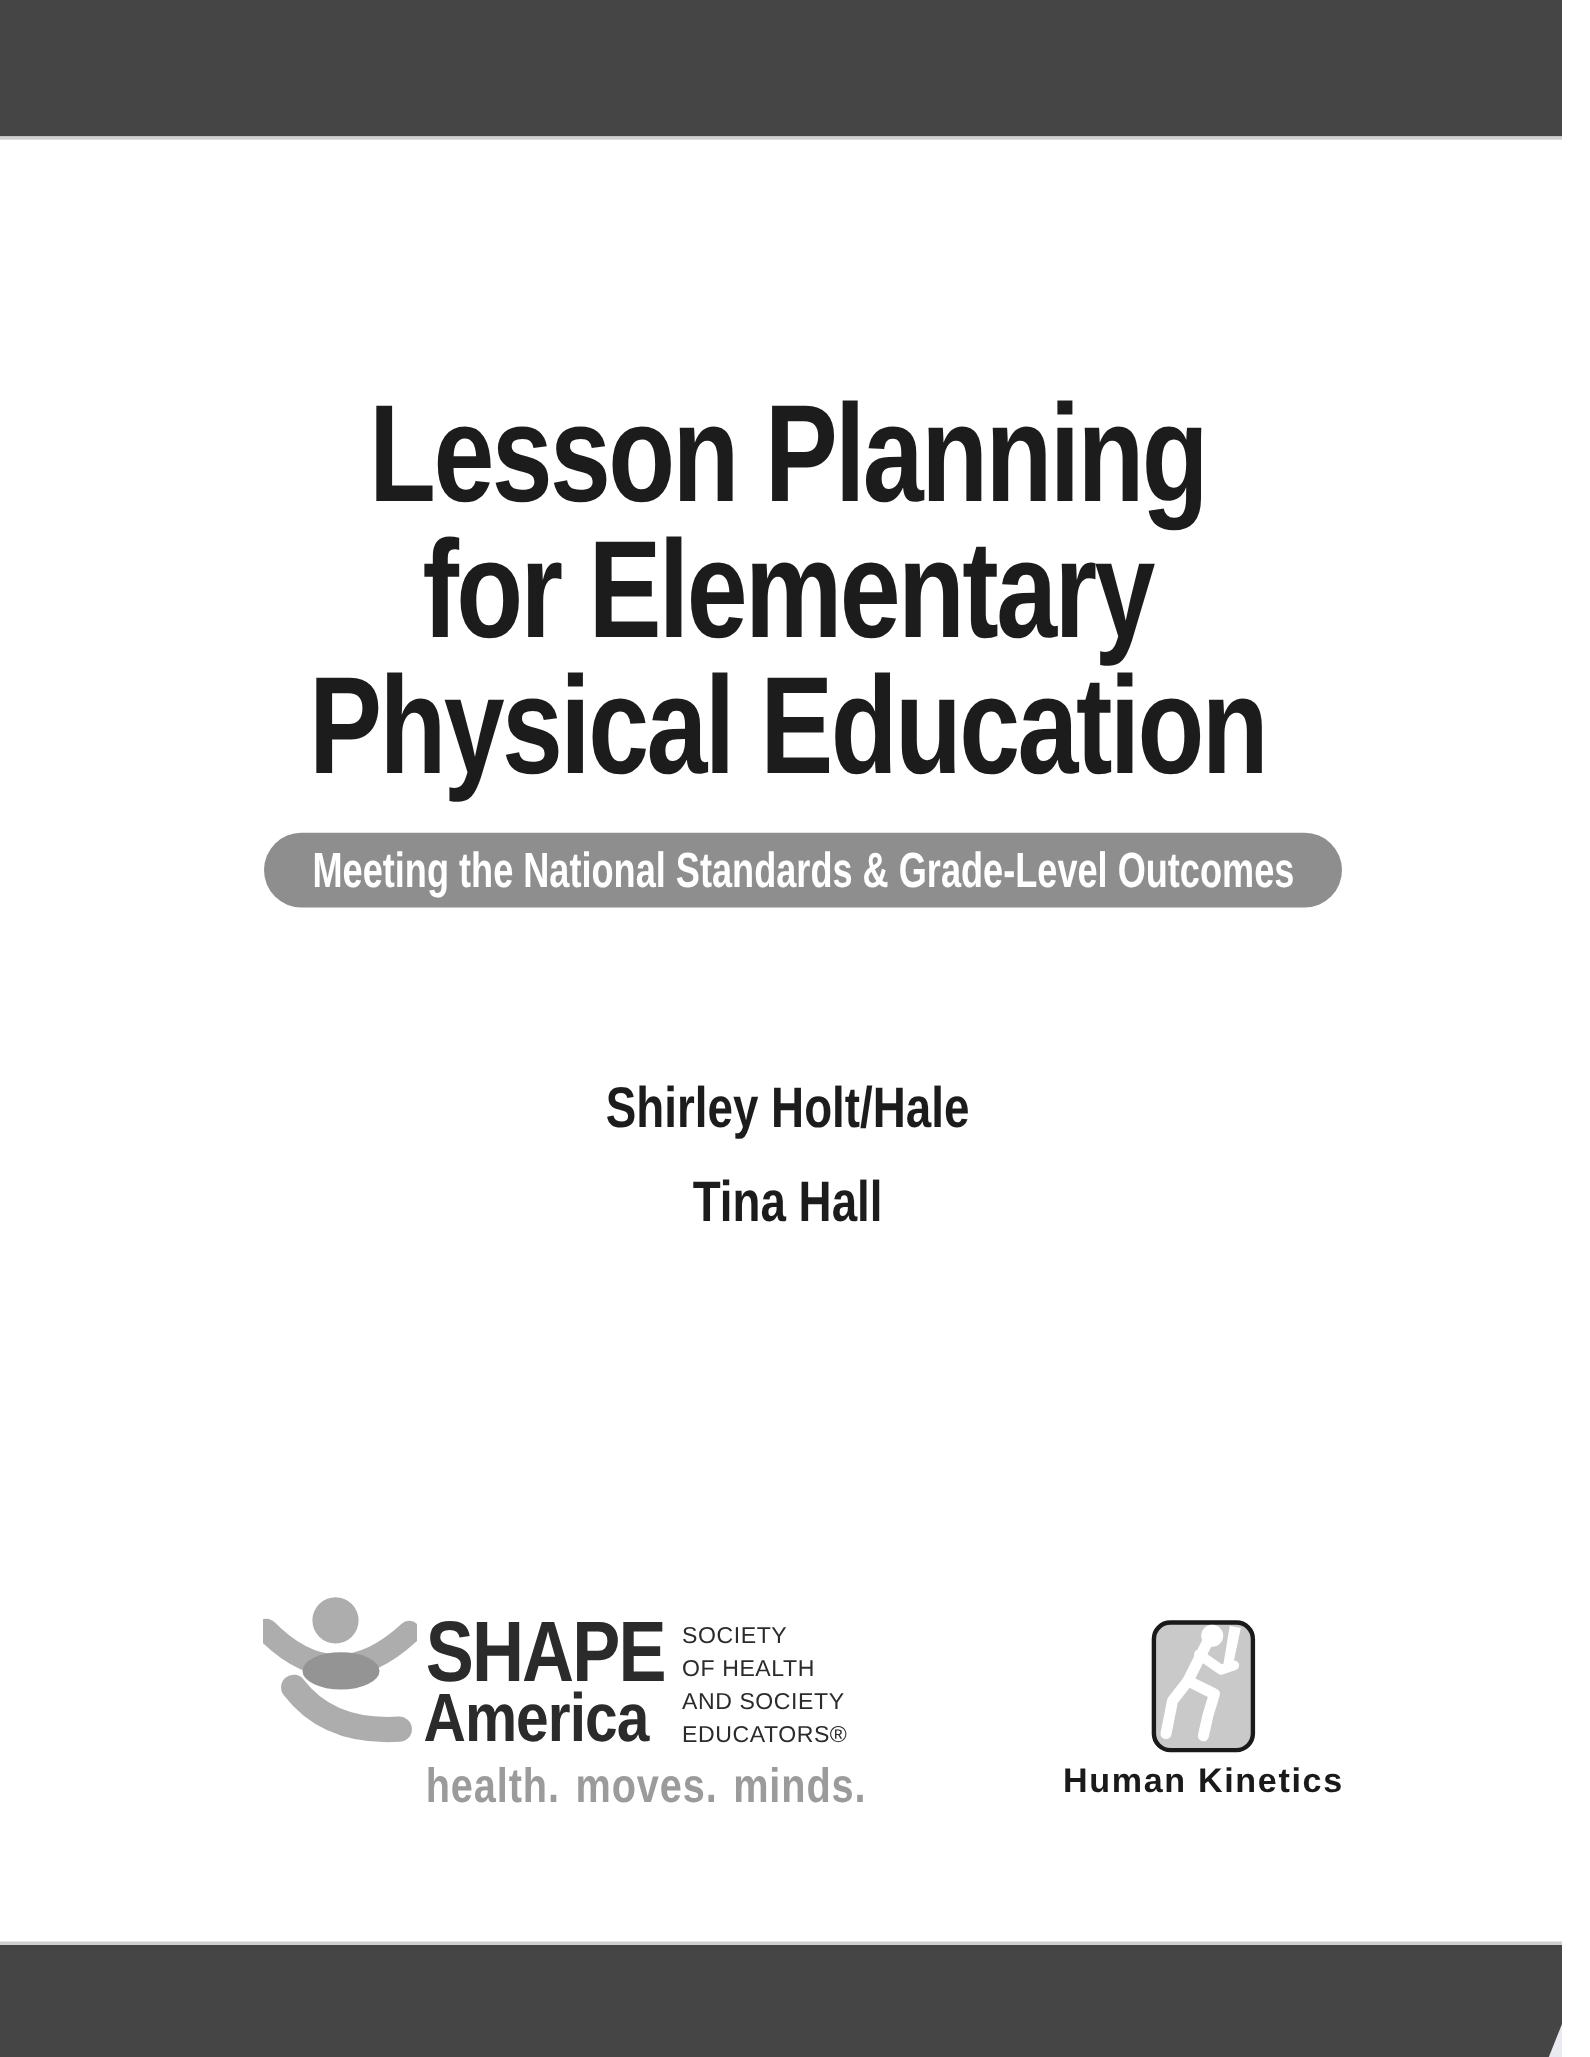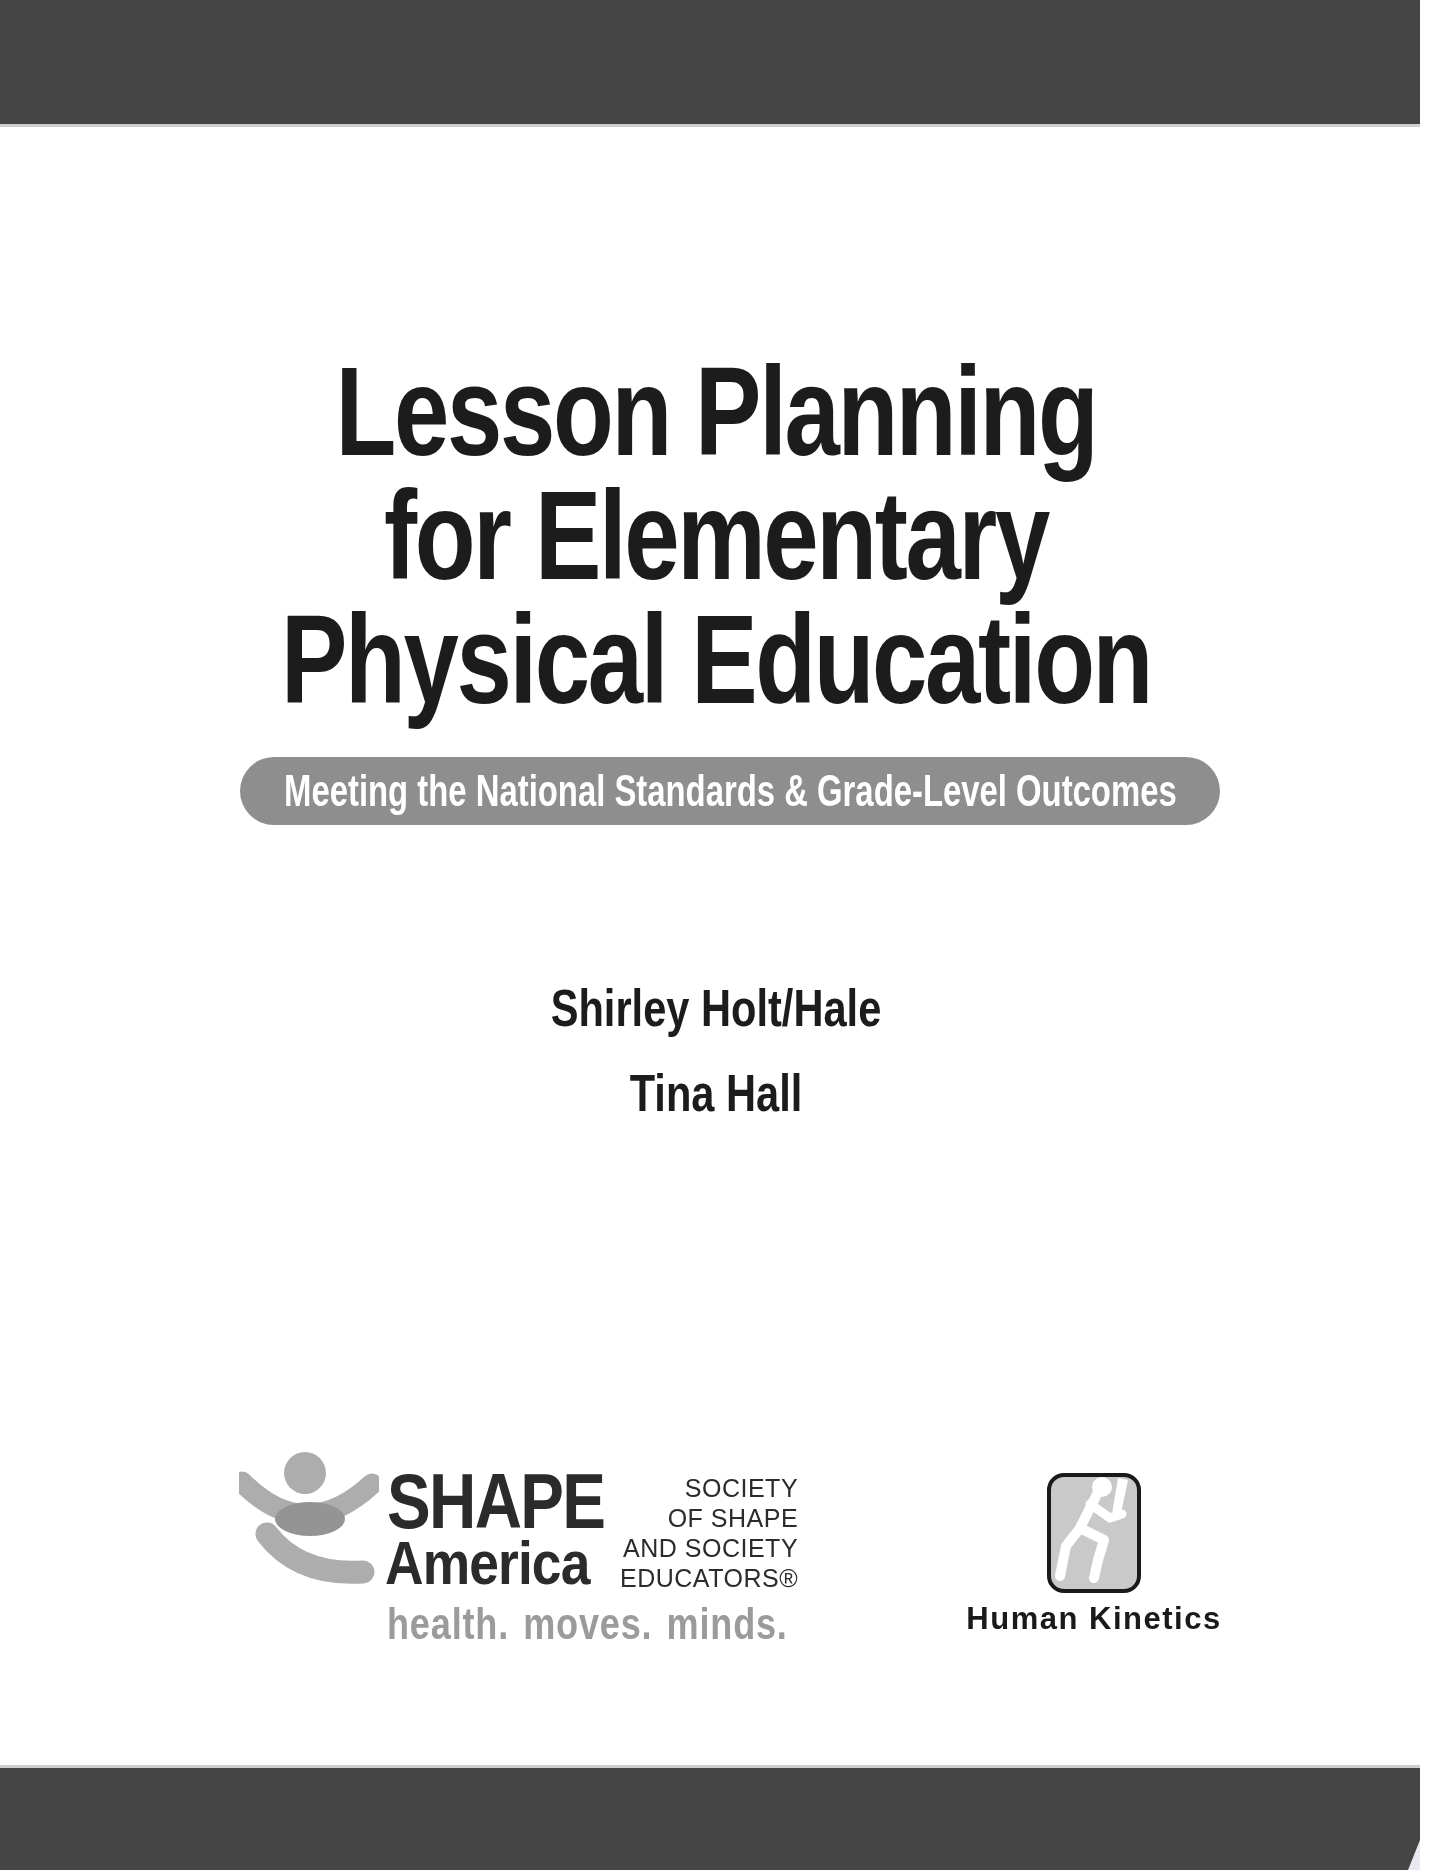--- a/index.html
+++ b/index.html
@@ -43,22 +43,22 @@
     position:absolute;left:148px;top:12px;font-weight:bold;font-size:78px;
     line-height:1;letter-spacing:-2px;color:#2b2b2b;
     transform:scaleX(0.84);transform-origin:left top;white-space:nowrap;
   }
   .shape-word2{
     position:absolute;left:146px;top:82px;font-weight:bold;font-size:62px;
     line-height:1;letter-spacing:-1px;color:#2b2b2b;
     transform:scaleX(0.86);transform-origin:left top;white-space:nowrap;
   }
   .shape-descriptor{
-    position:absolute;left:381px;top:23px;font-size:25px;line-height:30px;
-    color:#2b2b2b;letter-spacing:0.5px;white-space:nowrap;text-align:right;
+    position:absolute;left:381px;top:23px;font-size:21px;line-height:30px;
+    color:#2b2b2b;letter-spacing:0.5px;white-space:nowrap;
   }
   .shape-tagline{
     position:absolute;left:148px;top:152px;font-weight:bold;font-size:44px;
     line-height:1;color:#9b9b9b;letter-spacing:1px;word-spacing:4px;
     transform:scaleX(0.82);transform-origin:left top;white-space:nowrap;
   }
 
   .hk-logo{position:absolute;left:959px;top:1472px;width:270px;height:180px;text-align:center;}
   .hk-logo svg{display:block;margin:0 auto;}
   .hk-wordmark{
@@ -98,21 +98,21 @@
     <svg class="shape-figure" width="140" height="150" viewBox="0 0 140 150" aria-hidden="true">
       <circle cx="66" cy="23" r="21" fill="#adadad"></circle>
       <path d="M 3 32 Q 66 96 133 34" stroke="#adadad" stroke-width="21" fill="none" stroke-linecap="round"></path>
       <path d="M 28 84 Q 60 126 124 122" stroke="#adadad" stroke-width="23" fill="none" stroke-linecap="round"></path>
       <ellipse cx="71" cy="69" rx="35" ry="17" fill="#949494"></ellipse>
     </svg>
     <div class="shape-word1">SHAPE</div>
     <div class="shape-word2">America</div>
     <div class="shape-descriptor">
       <div>SOCIETY</div>
-      <div>OF SHAPE</div>
+      <div>OF HEALTH</div>
       <div>AND SOCIETY</div>
       <div>EDUCATORS®</div>
     </div>
     <div class="shape-tagline">health. moves. minds.</div>
   </div>
 
   <div class="hk-logo">
     <svg width="96" height="122" viewBox="0 0 96 122" aria-hidden="true">
       <rect x="3" y="3" width="90" height="116" rx="15" fill="#c9c9c9" stroke="#1a1a1a" stroke-width="4"></rect>
       <path d="M 72 6 L 82 8 L 74 46 L 66 42 Z" fill="#ffffff"></path>

